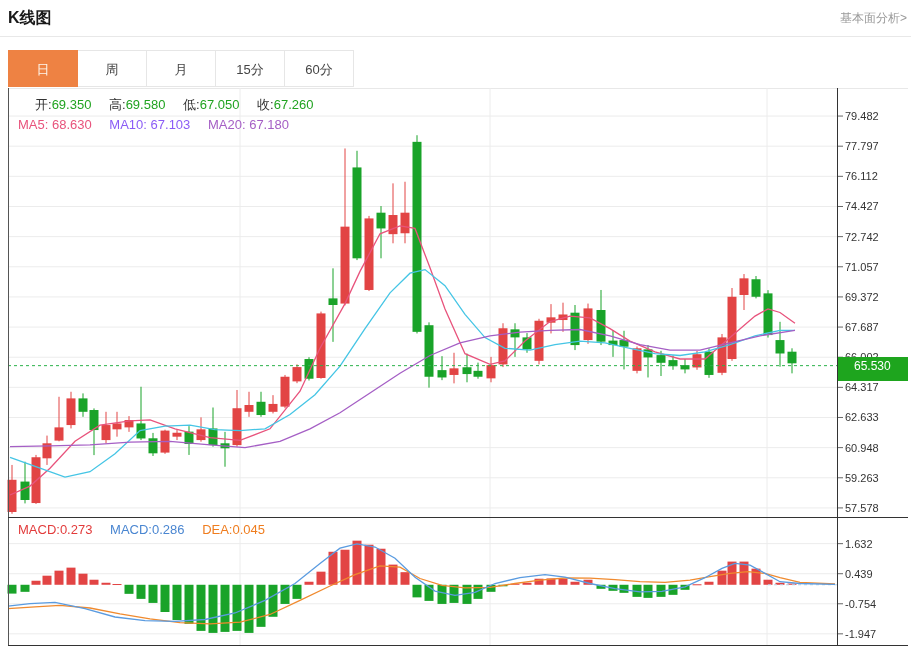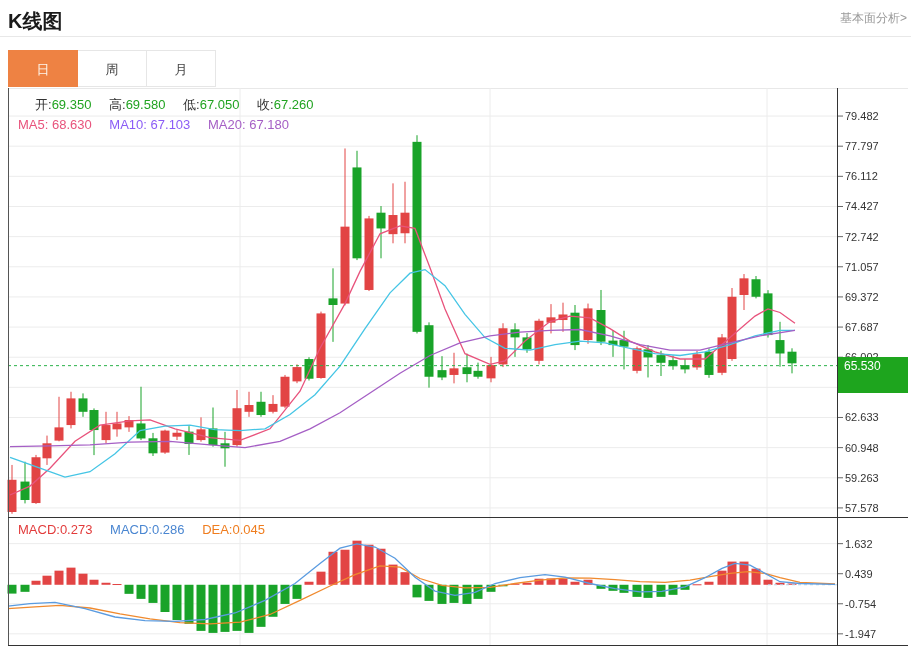--- a/index.html
+++ b/index.html
@@ -1,47 +1,49 @@
 <!DOCTYPE html>
 <html><head>
 <meta charset="utf-8">
 <style>
   html,body{margin:0;padding:0;background:#fff;}
   body{width:911px;height:649px;position:relative;overflow:hidden;
        font-family:"Liberation Sans","DejaVu Sans",sans-serif;color:#333;}
-  .hdr-title{position:absolute;left:8px;top:8px;font-size:20px;font-weight:bold;color:#1a1a1a;}
+  .hdr-title{position:absolute;left:8px;top:8px;font-size:16px;font-weight:bold;color:#1a1a1a;}
   .hdr-link{position:absolute;right:4px;top:10px;font-size:12px;color:#999;cursor:pointer;}
   .hdr-divider{position:absolute;left:0;top:36px;width:911px;height:1px;background:#e8e8e8;}
   .tabstrip{position:absolute;left:8px;top:50px;width:900px;height:38px;border-bottom:1px solid #e8e8e8;}
   .tab{position:relative;float:left;width:70px;height:37px;line-height:37px;text-align:center;
        font-size:13px;color:#444;background:#fff;border:1px solid #e6e6e6;margin-left:-1px;
        cursor:pointer;box-sizing:border-box;}
   .tab.first{margin-left:0;}
   .tab.active{background:#ee8243;border-color:#ee8243;color:#fdf6ec;z-index:2;}
   #chart-svg{position:absolute;left:0;top:0;}
   .legend-row{position:absolute;font-size:13px;white-space:nowrap;z-index:5;}
   .legend-item{margin-right:14px;}
   .lg-label{color:#333;}
   .lg-val{color:#21a321;}
   .ma5{color:#e8537c;text-align:right;} .ma10{color:#8b5cf6;} .ma20{color:#a55fc5;}
   .mc-macd{color:#e23b3b;} .mc-diff{color:#4a86d1;} .mc-dea{color:#ef7d1f;}
-  .price-badge{position:absolute;left:838px;top:357px;width:70px;height:36px;line-height:18px;
-       background:#1ea51e;color:#fff;font-size:12px;padding-left:6px;box-sizing:border-box;z-index:6;}
+  .price-badge{position:absolute;left:838px;top:357px;width:70px;height:24px;line-height:18px;
+       background:#1ea51e;color:#fff;font-size:12px;padding-left:16px;box-sizing:border-box;z-index:6;}
 </style>
 </head>
 <body>
 
 <div class="hdr-title">K线图</div>
 <div class="hdr-link">基本面分析&gt;</div>
 <div class="hdr-divider"></div>
 
 <div class="tabstrip">
   <div class="tab first active">日</div>
   <div class="tab">周</div>
   <div class="tab">月</div>
+  <div class="tab">15分</div>
+  <div class="tab">60分</div>
 </div>
 
 <svg id="chart-svg" width="911" height="649">
     <g>
       <line x1="8" y1="116.05137614678895" x2="837" y2="116.05137614678895" stroke="#ececec"></line>
       <line x1="8" y1="146.19587155963302" x2="837" y2="146.19587155963302" stroke="#ececec"></line>
       <line x1="8" y1="176.3403669724771" x2="837" y2="176.3403669724771" stroke="#ececec"></line>
       <line x1="8" y1="206.48486238532095" x2="837" y2="206.48486238532095" stroke="#ececec"></line>
       <line x1="8" y1="236.62935779816502" x2="837" y2="236.62935779816502" stroke="#ececec"></line>
       <line x1="8" y1="266.7738532110091" x2="837" y2="266.7738532110091" stroke="#ececec"></line>

